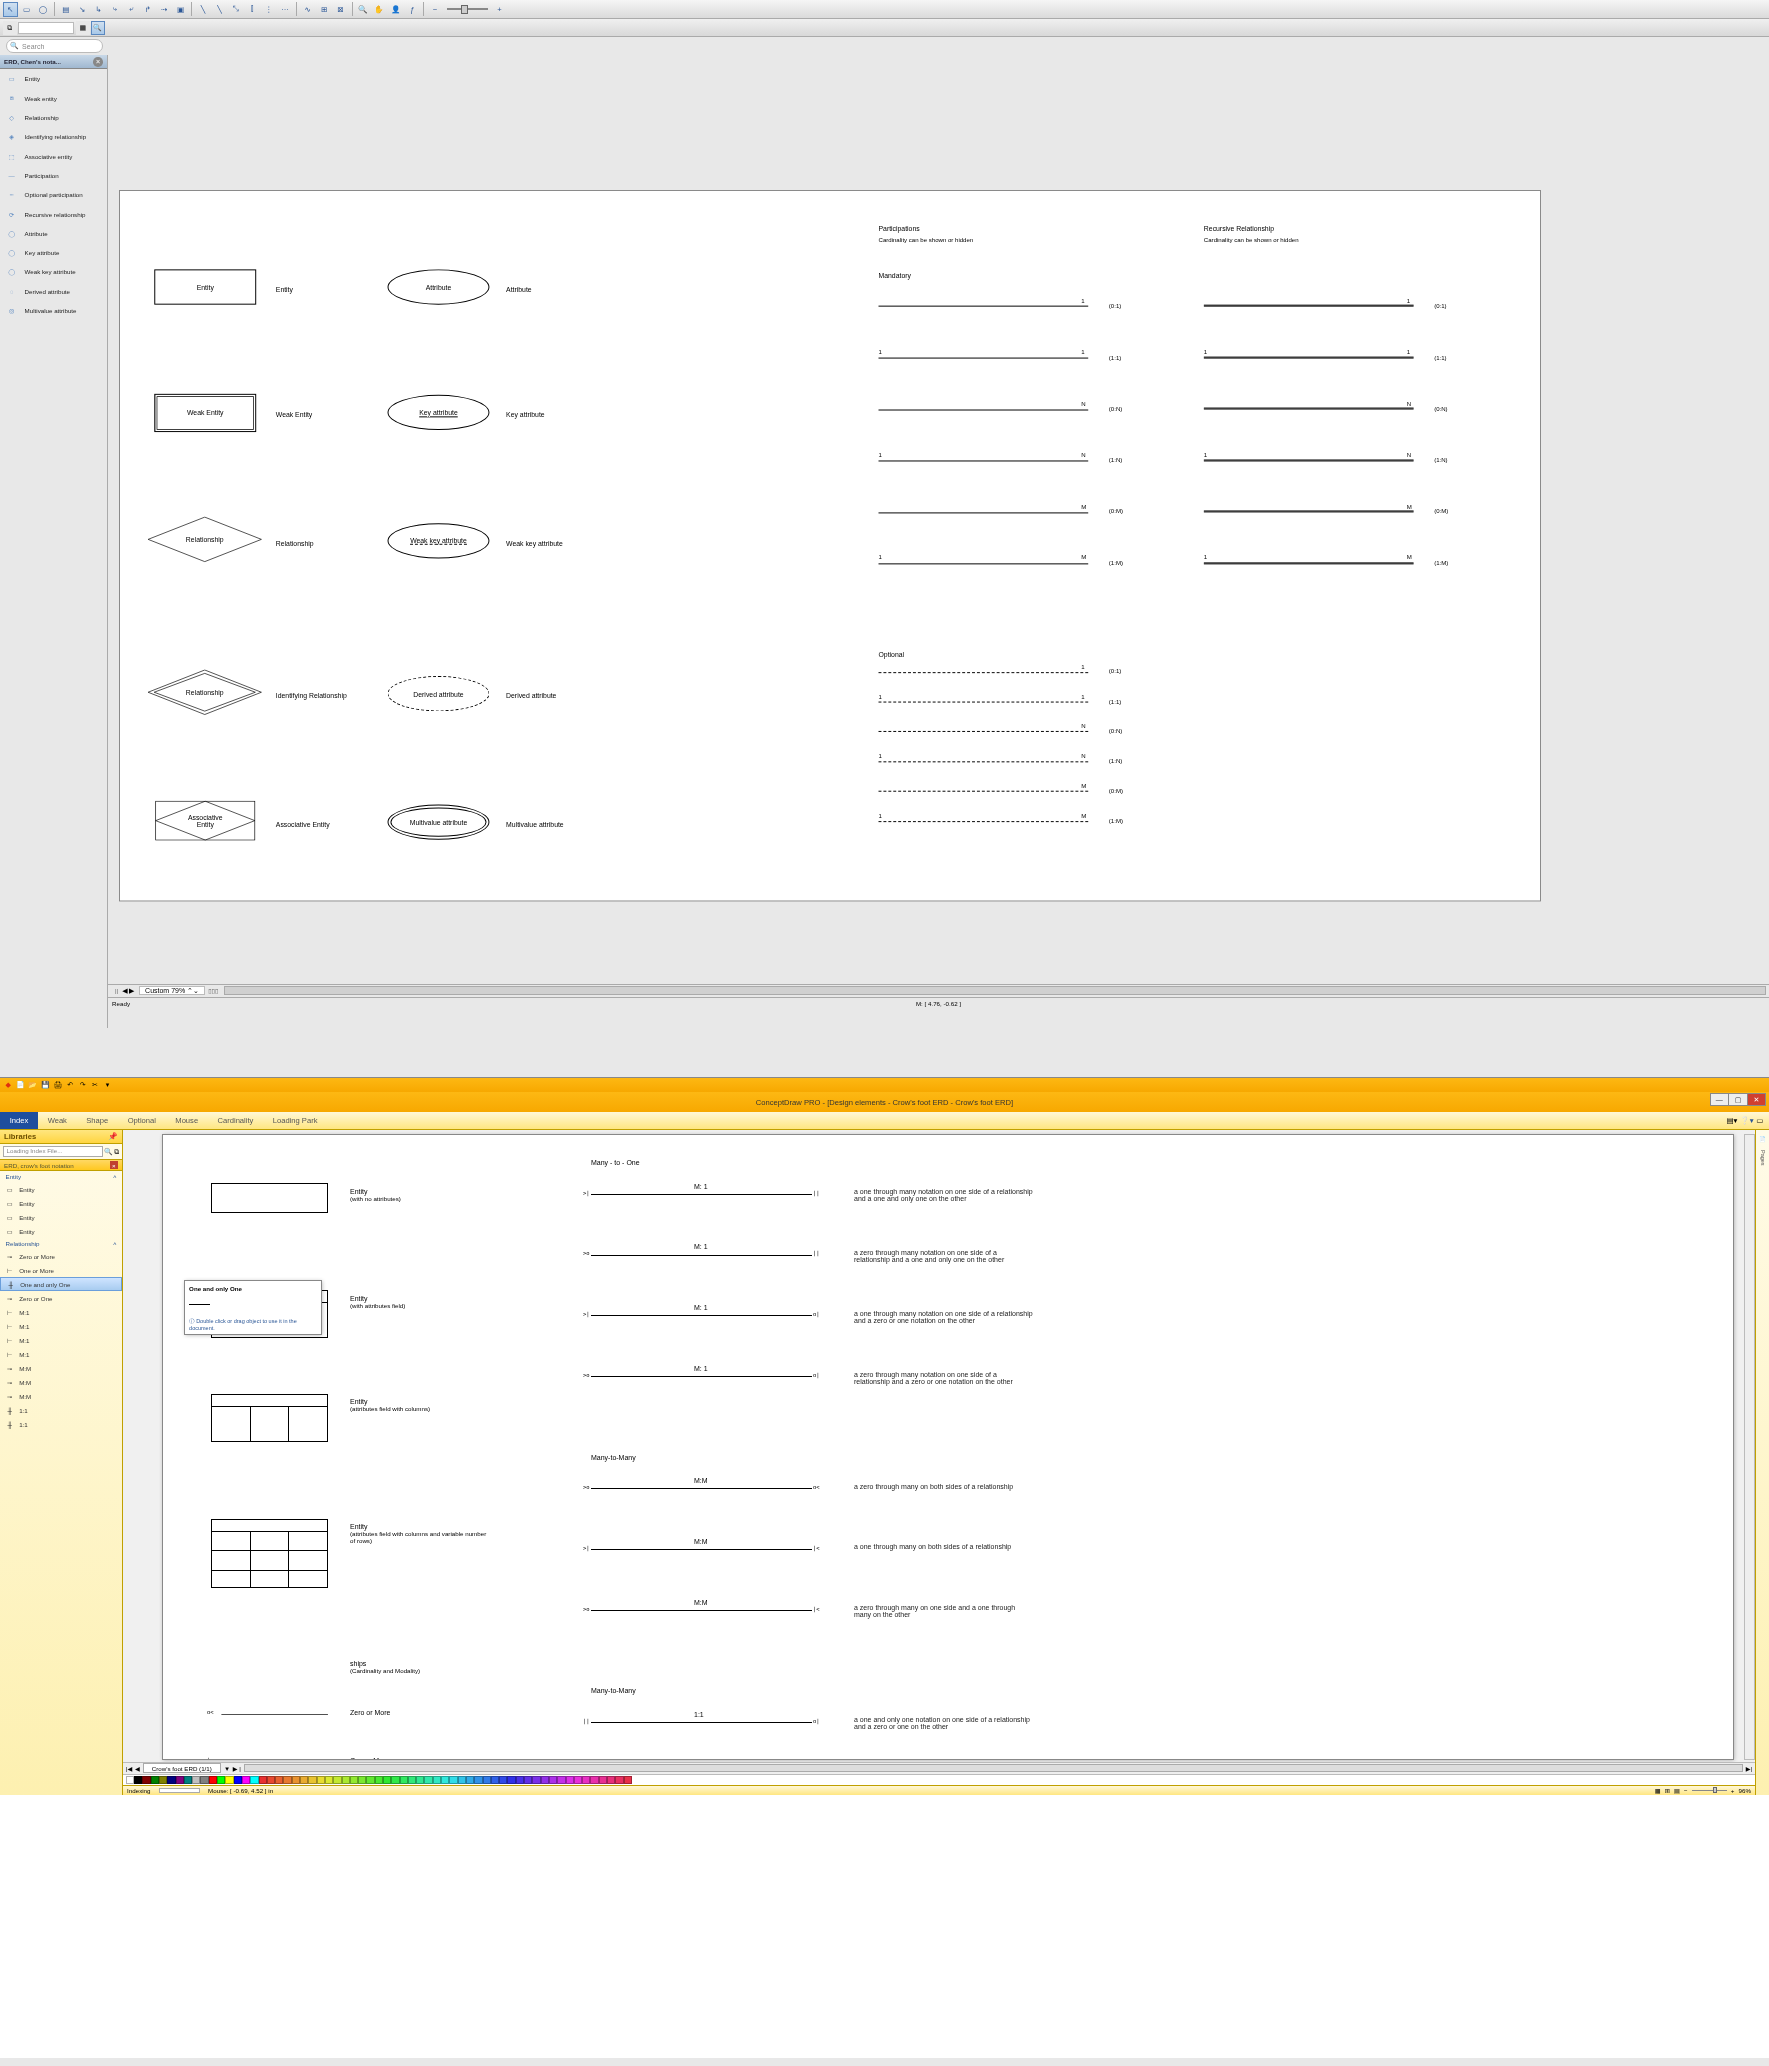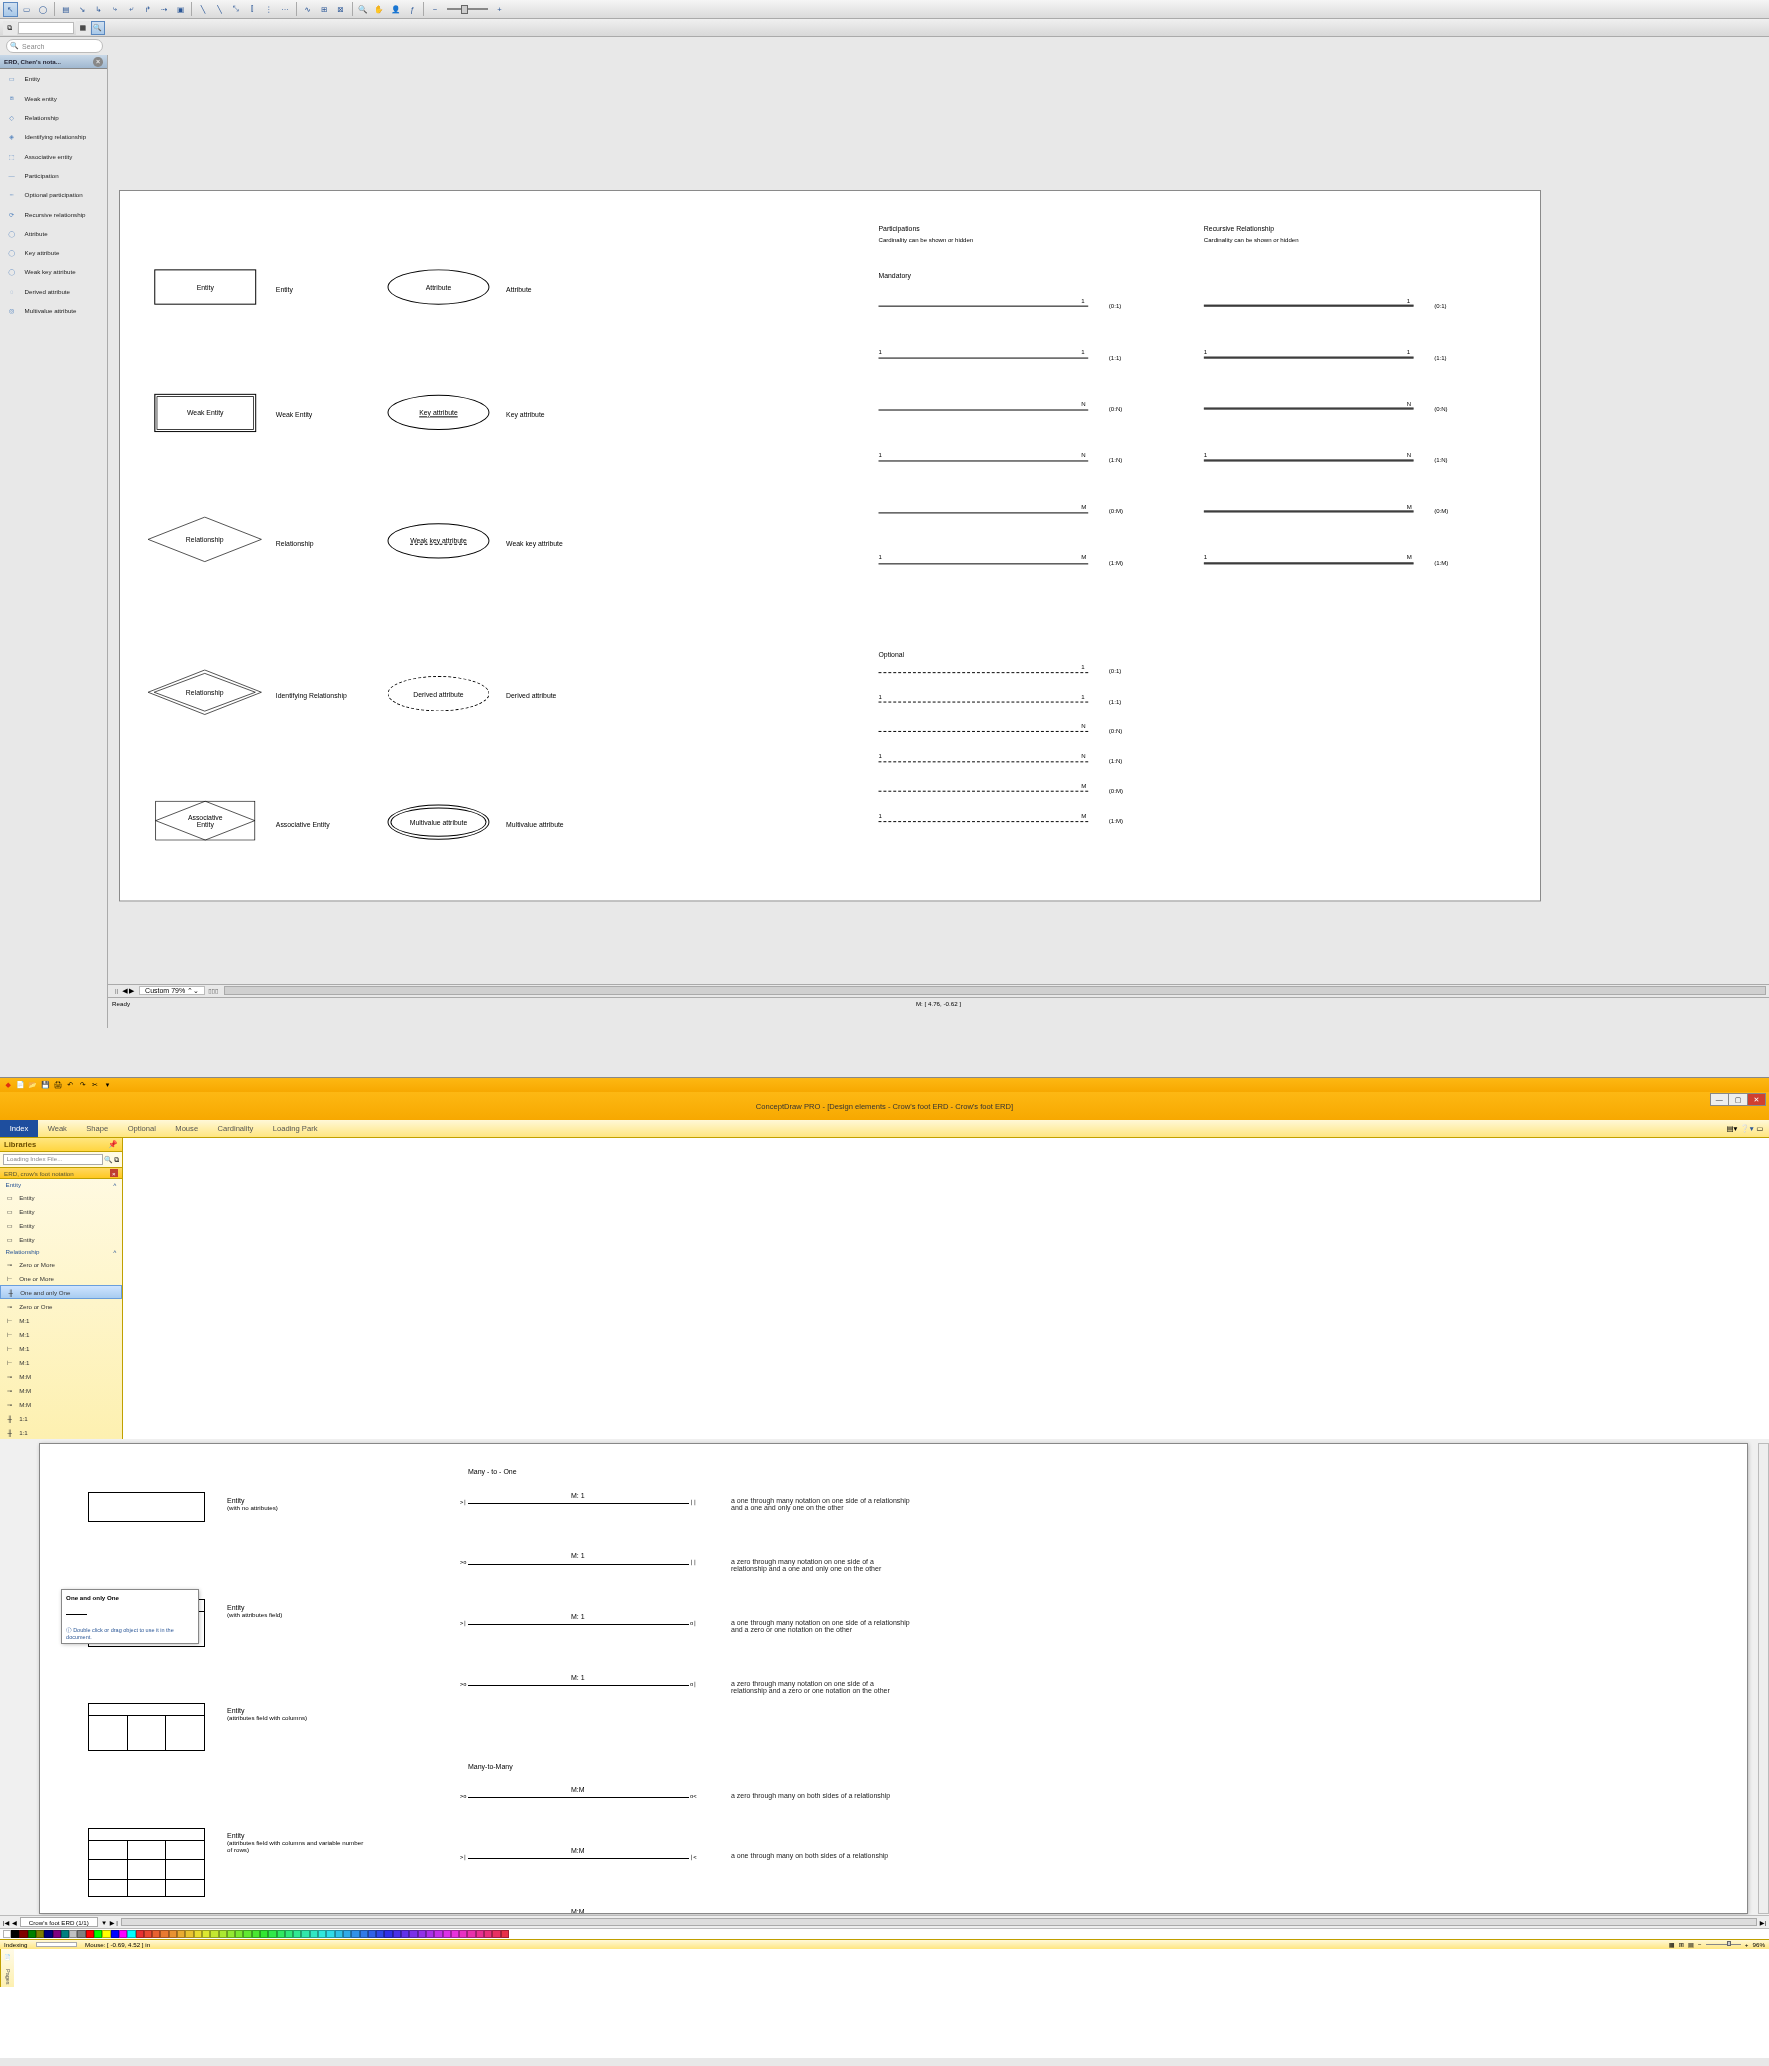--- a/index.html
+++ b/index.html
@@ -53,30 +53,30 @@
 .app1-hbar { position: absolute; bottom: 32px; left: 0; right: 0; height: 12.4px; background: #e8e8e8; border-top: 0.7px solid #aaa; display: flex; align-items: center; font-size: 7px; }
 .app1-hbar .nav { display: flex; gap: 1.4px; padding: 0 4.1px; }
 .app1-hbar .zoom { padding: 0 5.5px; background: #fff; border: 0.7px solid #bbb; height: 9.7px; display: flex; align-items: center; }
 .app1-hbar .track { flex: 1; height: 9.7px; background: #d0d0d0; border: 0.7px solid #aaa; margin: 0 2.8px; }
 .app1-status { position: absolute; bottom: 18.7px; left: 0; right: 0; height: 12.4px; background: #e8e8e8; border-top: 0.7px solid #aaa; display: flex; align-items: center; font-size: 6.2px; padding: 0 4.1px; justify-content: space-between; }
 
 
 .app2 { width: 100%; height: 981px; background: #fff; position: relative; border-top: 1.4px solid #888; }
 .app2-qat { height: 14px; background: linear-gradient(#fdb813,#f7a800); display: flex; align-items: center; padding: 0 2.8px; gap: 1.4px; }
 .qat-btn { width: 11px; height: 11px; display: flex; align-items: center; justify-content: center; font-size: 7px; }
-.app2-titlebar { height: 28px; background: linear-gradient(#fdb813,#f7a800); display: flex; align-items: center; justify-content: center; font-size: 7.6px; color: #333; position: relative; }
+.app2-titlebar { height: 20px; background: linear-gradient(#fdb813,#f7a800); display: flex; align-items: center; justify-content: center; font-size: 7.6px; color: #333; position: relative; }
 .app2-titlebar .sys { position: absolute; right: 2.8px; top: 1.4px; display: flex; }
 .sys-btn { width: 19.3px; height: 12.4px; background: #eee; border: 0.7px solid #888; display: flex; align-items: center; justify-content: center; font-size: 7px; margin-left: -0.7px; }
 .sys-btn.close { background: #d04030; color: #fff; }
 .app2-ribbon { height: 18px; background: linear-gradient(#fff8d8,#ffe680); border-bottom: 0.7px solid #c0a000; display: flex; align-items: center; font-size: 7.6px; }
 .ribbon-file { background: #1e4e9e; color: #fff; padding: 0 9.7px; height: 100%; display: flex; align-items: center; font-size: 7.6px; }
 .ribbon-tab { padding: 0 9.7px; color: #555; height: 100%; display: flex; align-items: center; }
 .ribbon-right { margin-left: auto; display: flex; gap: 2.8px; padding: 0 5.5px; }
 
-.app2-body { display: flex; height: 849px; flex-direction: column; }
+.app2-body { display: flex; height: 665px; }
 .app2-sidebar { width: 123px; background: linear-gradient(#fffbe8,#fdf0b0); border-right: 0.7px solid #c0a000; font-size: 7px; }
 .a2-panel-title { height: 14px; background: linear-gradient(#ffe680,#ffd540); border-bottom: 0.7px solid #c0a000; padding: 0 4.1px; display: flex; align-items: center; justify-content: space-between; font-weight: bold; color: #6b4e00; font-size: 7.6px; }
 .a2-search-row { height: 15px; display: flex; align-items: center; padding: 1.4px 2.8px; gap: 1.4px; }
 .a2-search { flex: 1; height: 11px; background: #fff; border: 0.7px solid #aaa; font-size: 6.2px; padding: 0 2.8px; color: #888; }
 .a2-lib-hdr { height: 12.4px; background: linear-gradient(#ffd864,#ffc820); border-top: 0.7px solid #c0a000; border-bottom: 0.7px solid #c0a000; padding: 0 4.1px; display: flex; align-items: center; justify-content: space-between; font-size: 6.2px; color: #553; }
 .a2-group { height: 11px; padding: 0 5.5px; display: flex; align-items: center; justify-content: space-between; color: #2b5797; font-size: 6.2px; }
 .a2-item { height: 14px; display: flex; align-items: center; padding: 0 4.1px; gap: 4.1px; font-size: 6.2px; color: #333; }
 .a2-item.selected { background: linear-gradient(#cfe4ff,#a8ccf0); border: 0.7px solid #6a9edb; }
 .a2-item-icon { width: 11px; height: 8.3px; display: flex; align-items: center; justify-content: center; }
 

